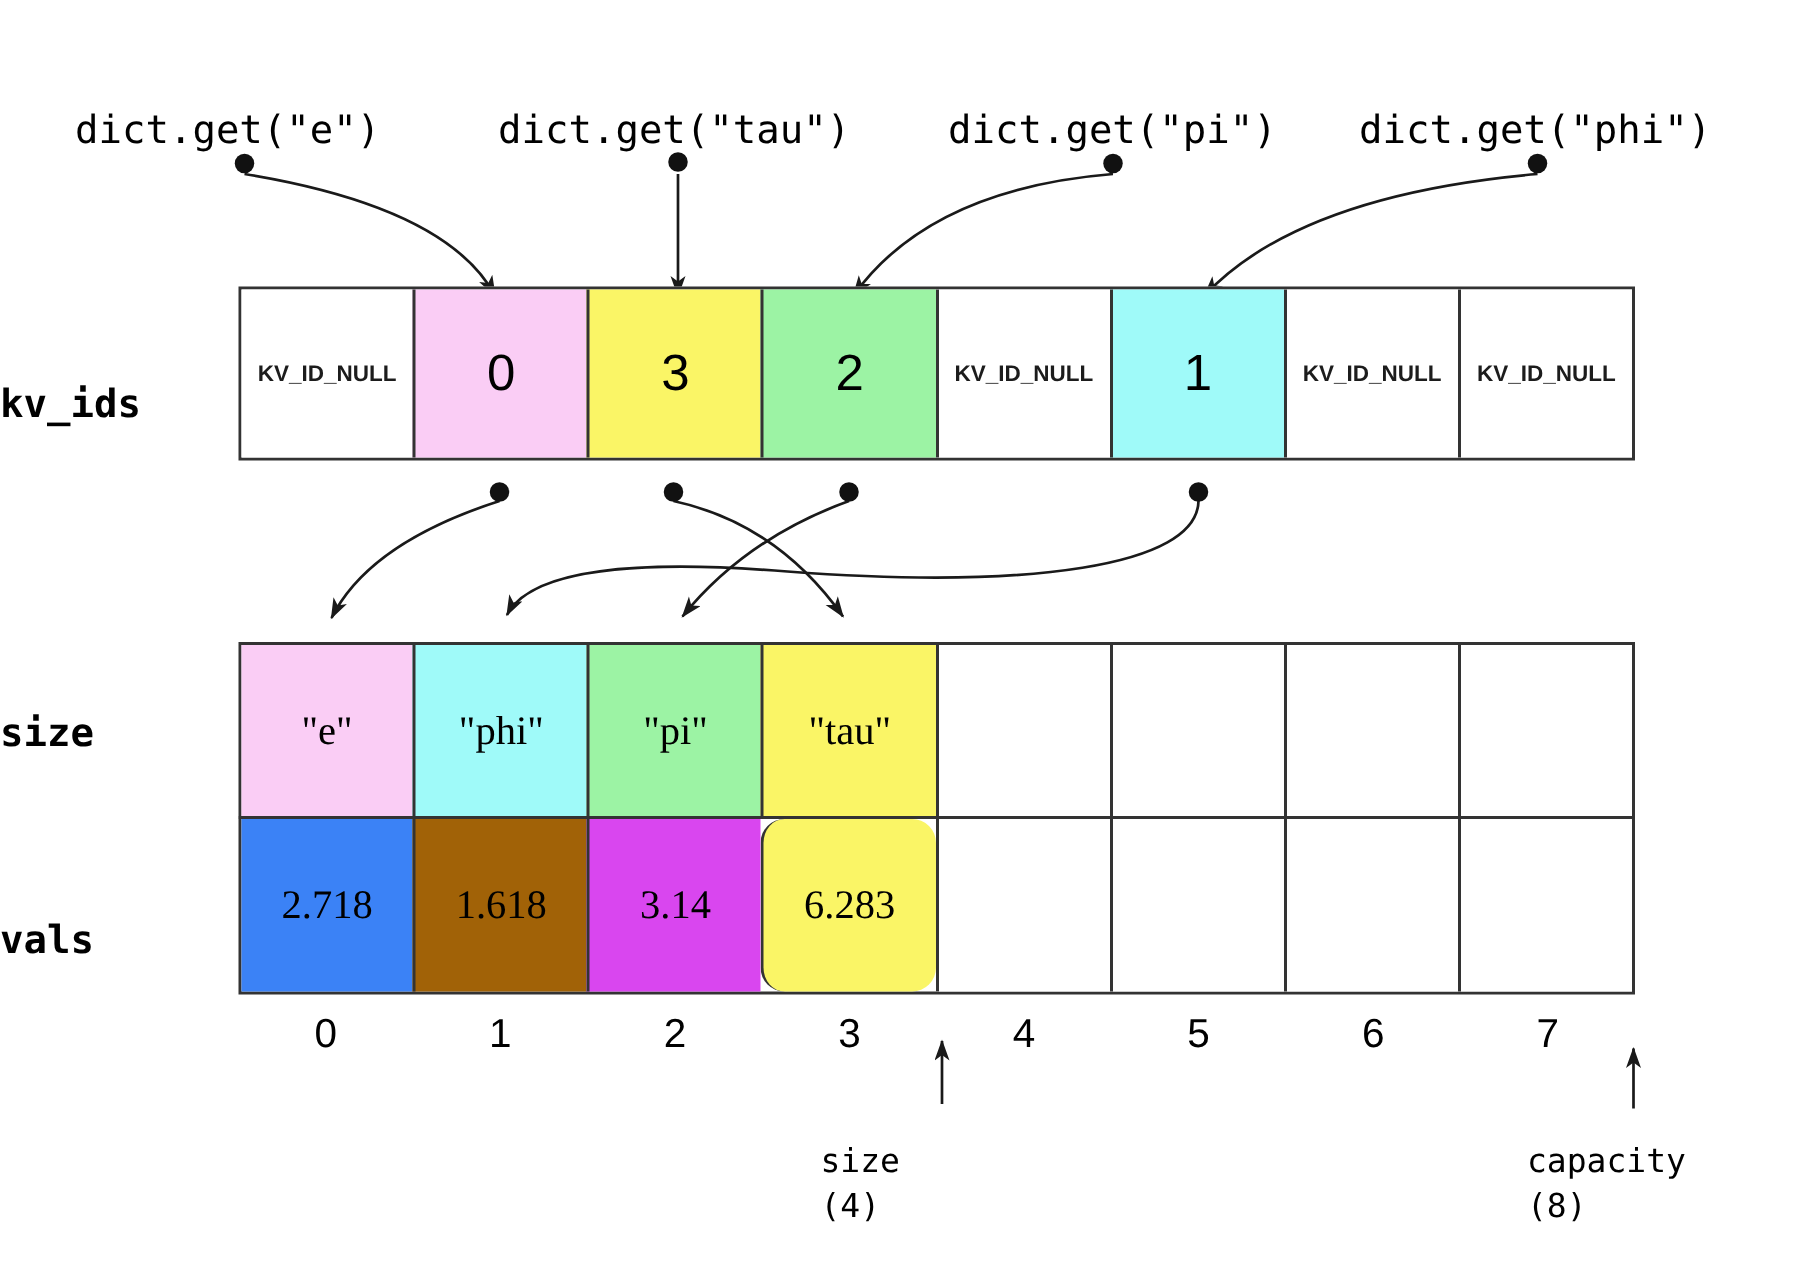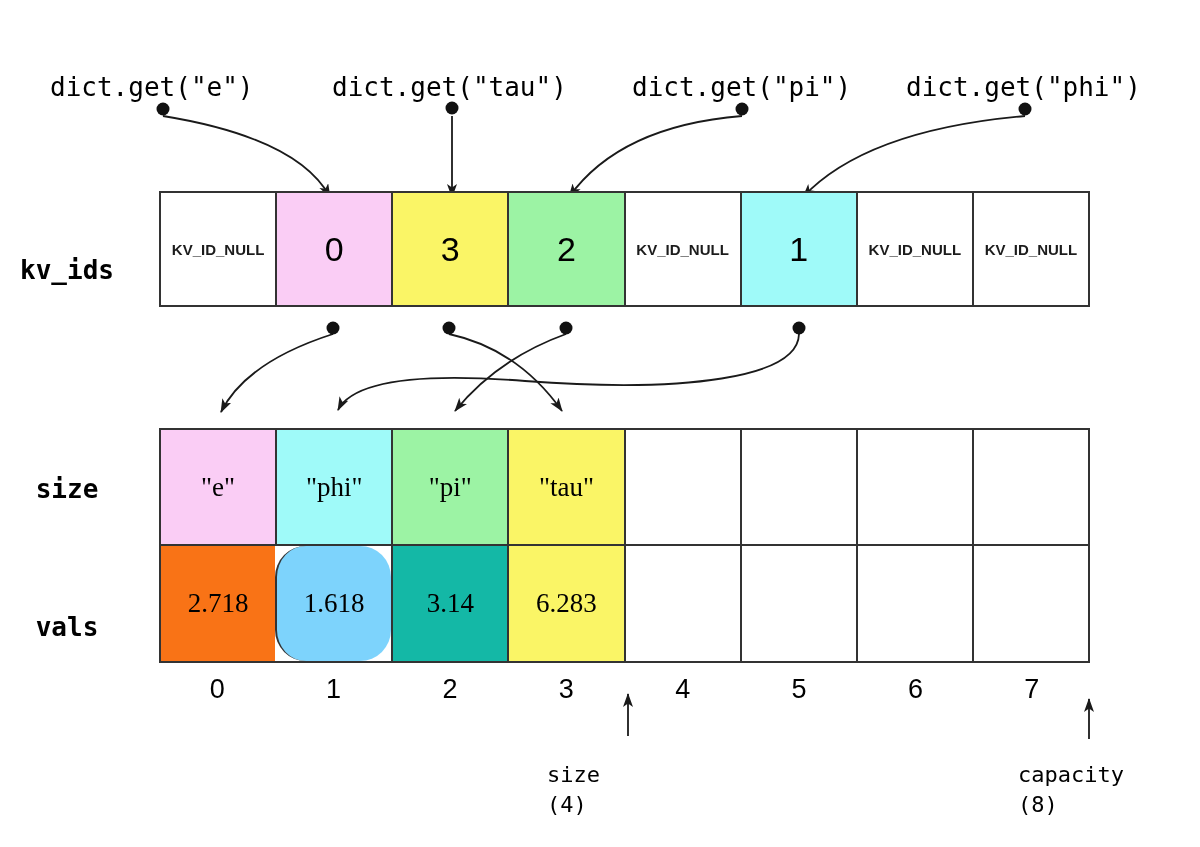--- a/index.html
+++ b/index.html
@@ -3,21 +3,21 @@
 <meta charset="utf-8">
 <style>
   html,body{margin:0;padding:0;background:#fff;}
   .canvas{
     position:relative;width:1200px;height:847px;background:#ffffff;
     font-family:"DejaVu Sans Mono",monospace;overflow:hidden;color:#000;
   }
   .arrow-layer{position:absolute;left:0;top:0;width:1200px;height:847px;pointer-events:none;}
   .qlabel{position:absolute;top:72px;font-size:26px;white-space:pre;letter-spacing:0;}
   .rowlabel{
-    position:absolute;left:0;width:134px;text-align:center;
+    position:absolute;left:0;width:134px;text-align:left;
     font-family:"DejaVu Sans Mono",monospace;font-weight:bold;font-size:26px;white-space:pre;
   }
   .row{
     position:absolute;left:159px;width:931px;display:flex;
     border:2px solid #333;box-sizing:border-box;background:#fff;
   }
   .row-kvids{top:191px;height:116px;}
   .row-keys{top:428px;height:118px;}
   .row-vals{top:544px;height:119px;}
   .cell{
@@ -95,24 +95,24 @@
     <div class="cell serifcell" style="background: rgb(159, 250, 249);">"phi"</div>
     <div class="cell serifcell" style="background: rgb(156, 243, 164);">"pi"</div>
     <div class="cell serifcell" style="background: rgb(250, 245, 102);">"tau"</div>
     <div class="cell serifcell" style="background: rgb(255, 255, 255);"></div>
     <div class="cell serifcell" style="background: rgb(255, 255, 255);"></div>
     <div class="cell serifcell" style="background: rgb(255, 255, 255);"></div>
     <div class="cell serifcell" style="background: rgb(255, 255, 255);"></div>
   </div>
 
   <div class="row row-vals">
-    <div class="cell serifcell" style="background: #f97316; text-align: center;">2.718</div>
-    <div class="cell serifcell" style="background: #7dd3fc; border-radius: 31px;">1.618</div>
-    <div class="cell serifcell" style="background: #14b8a6;">3.14</div>
-    <div class="cell serifcell" style="background: rgb(250, 245, 102);">6.283</div>
+    <div class="cell serifcell" style="background: #3b82f6; text-align: center;">2.718</div>
+    <div class="cell serifcell" style="background: #a16207;">1.618</div>
+    <div class="cell serifcell" style="background: #d946ef;">3.14</div>
+    <div class="cell serifcell" style="background: rgb(250, 245, 102); border-radius: 16px;">6.283</div>
     <div class="cell serifcell" style="background: rgb(255, 255, 255);"></div>
     <div class="cell serifcell" style="background: rgb(255, 255, 255);"></div>
     <div class="cell serifcell" style="background: rgb(255, 255, 255);"></div>
     <div class="cell serifcell" style="background: rgb(255, 255, 255);"></div>
   </div>
 
   <div class="idxrow">
     <div class="idx">0</div>
     <div class="idx">1</div>
     <div class="idx">2</div>

